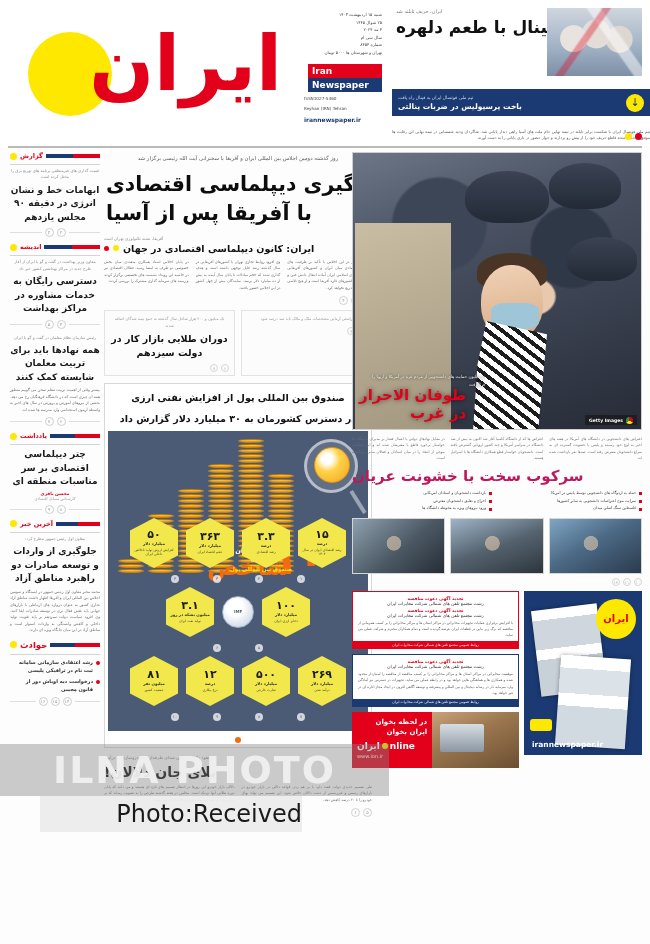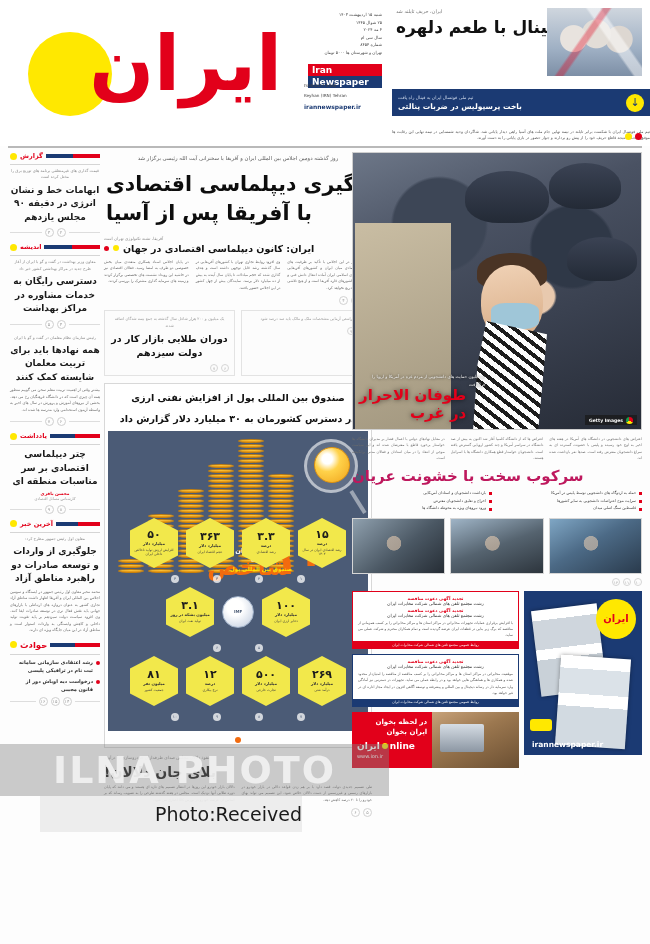--- a/index.html
+++ b/index.html
@@ -63,21 +63,21 @@
     font-size: 4.2px;
     color: #3a3a3a;
     text-align: right;
     line-height: 1.55;
     direction: rtl;
     white-space: nowrap;
     overflow: hidden;
   }
   .brand-box {
     margin-top: 7px;
-    width: 74px; height: 15px;
+    width: 74px; height: 28px;
     display: flex; flex-direction: column;
     font-weight: bold;
     color: #fff;
   }
   .brand-box .b1 {
     background: #E2001A;
     flex: 1;
     font-size: 9px;
     padding: 1px 4px;
     direction: ltr;
@@ -539,21 +539,21 @@
     letter-spacing: 2px; direction: ltr;
     opacity: .92;
   }
   .wm-credit-band {
     position:absolute; left:40px; top:796px; width:262px; height:36px;
     background: rgba(236,236,236,.93);
     display:flex; align-items:center; padding-left:14px;
     pointer-events:none;
   }
   .wm-credit {
-    font-size: 19px; color:#1a1a1a; direction:ltr;
+    font-size: 24px; color:#1a1a1a; direction:ltr;
   }
 </style>
 </head>
 <body>
 
 <div class="page">
 
   <div class="masthead">
 
     <div class="logo-zone">

